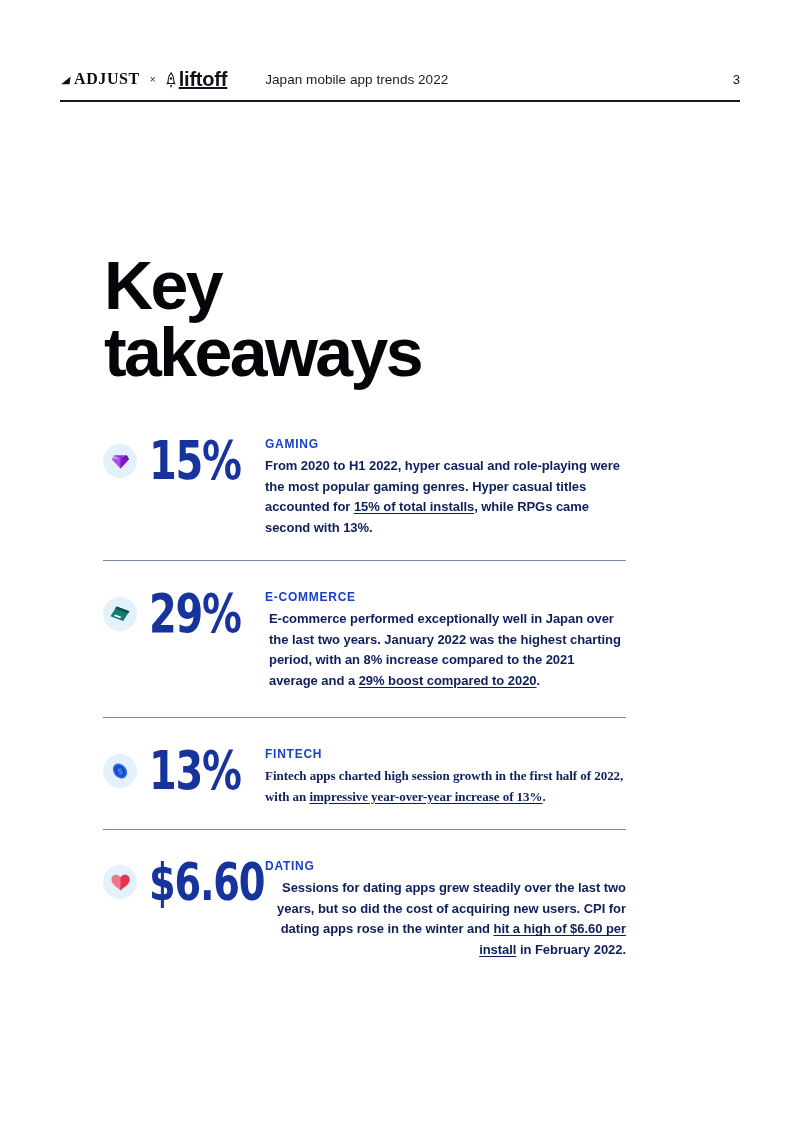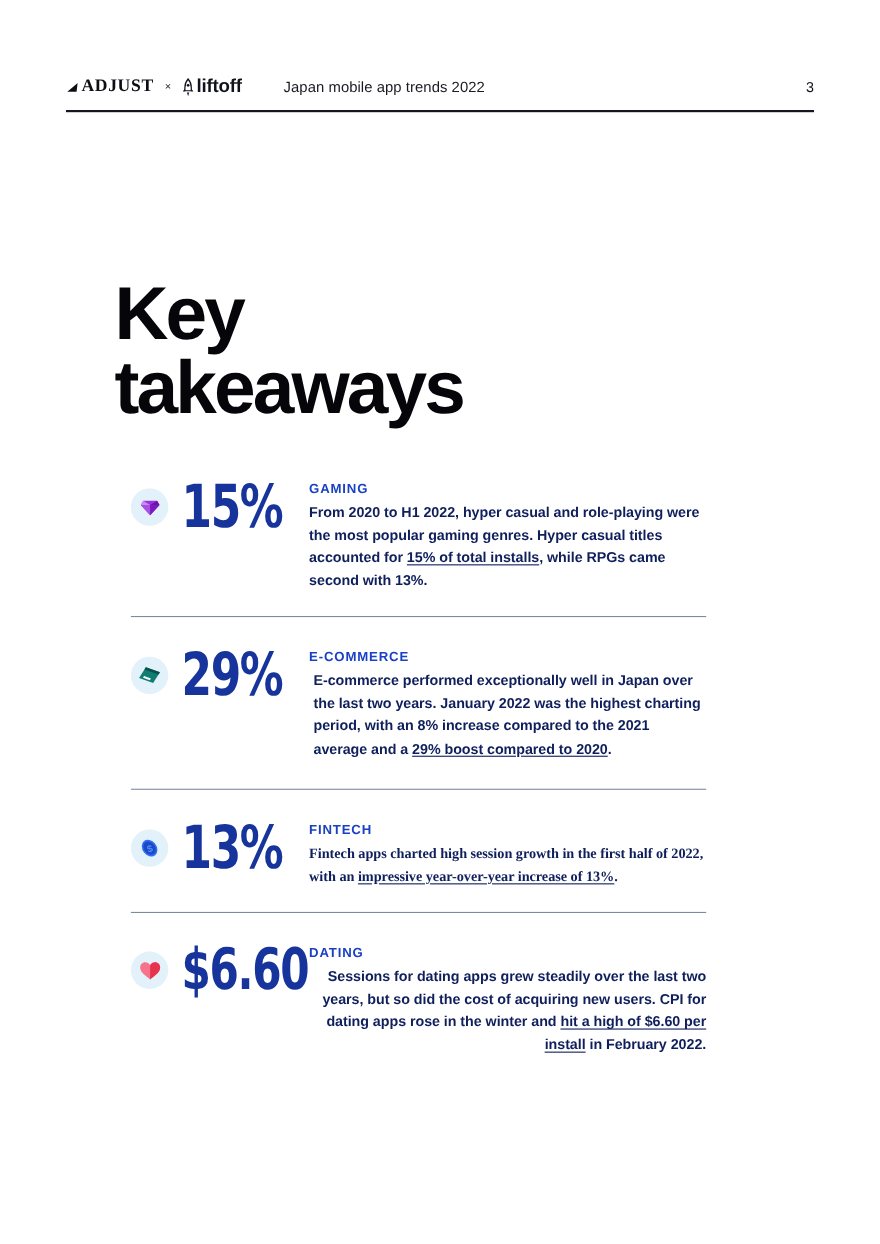--- a/index.html
+++ b/index.html
@@ -45,23 +45,24 @@
   .logo-x {
     font-size: 10px;
     color: #2a2a35;
     margin: 0 9px 0 10px;
     font-weight: normal;
   }
   .logo-liftoff {
     display: flex;
     align-items: center;
     font-weight: bold;
-    font-size: 17px;
+    font-size: 20px;
     color: #11121d;
     letter-spacing: -0.2px;
+    text-decoration: underline;
   }
   .rocket-ico {
     width: 12px;
     height: 17px;
     margin-right: 2px;
     position: relative;
     top: 0px;
   }
   .doc-title {
     margin-left: 38px;
@@ -95,21 +96,21 @@
     line-height: 0.99;
     font-weight: bold;
     letter-spacing: -2.6px;
     color: #05050a;
   }
   .title .ln { display: block; }
 
   
   .takeaways {
     position: absolute;
-    left: 119px;
+    left: 103px;
     top: 428px;
     width: 523px;
   }
   .takeaway {
     display: flex;
     align-items: flex-start;
     padding-bottom: 22px;
     border-bottom: 1.4px solid #7d8aa3;
   }
   .takeaway:last-child { border-bottom: none; padding-bottom: 0; }

